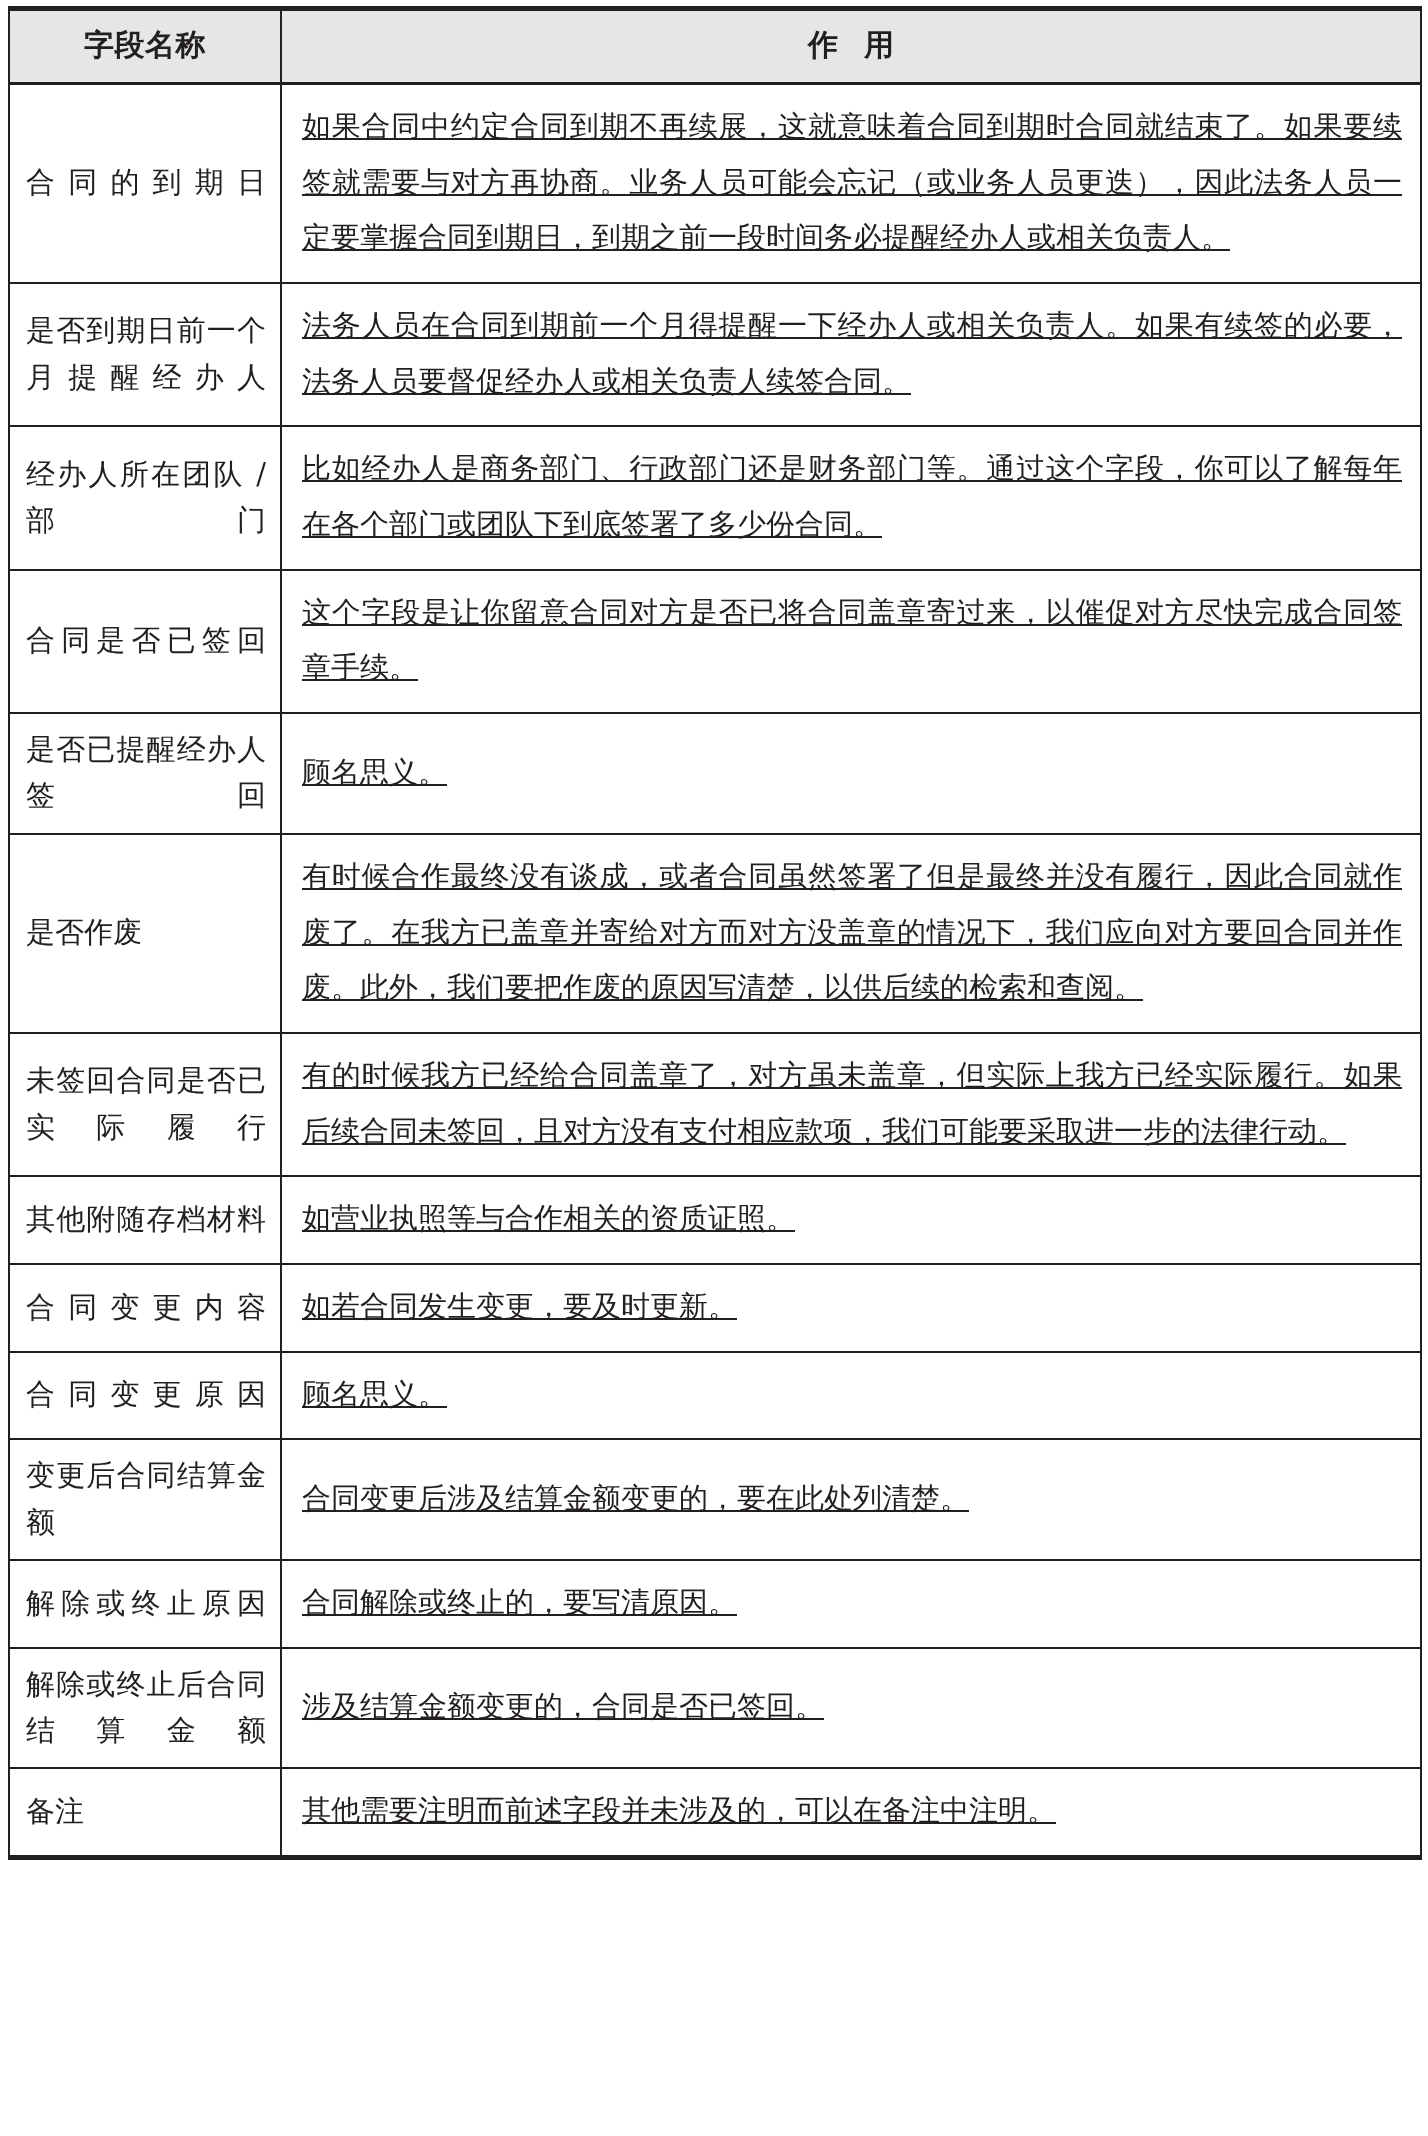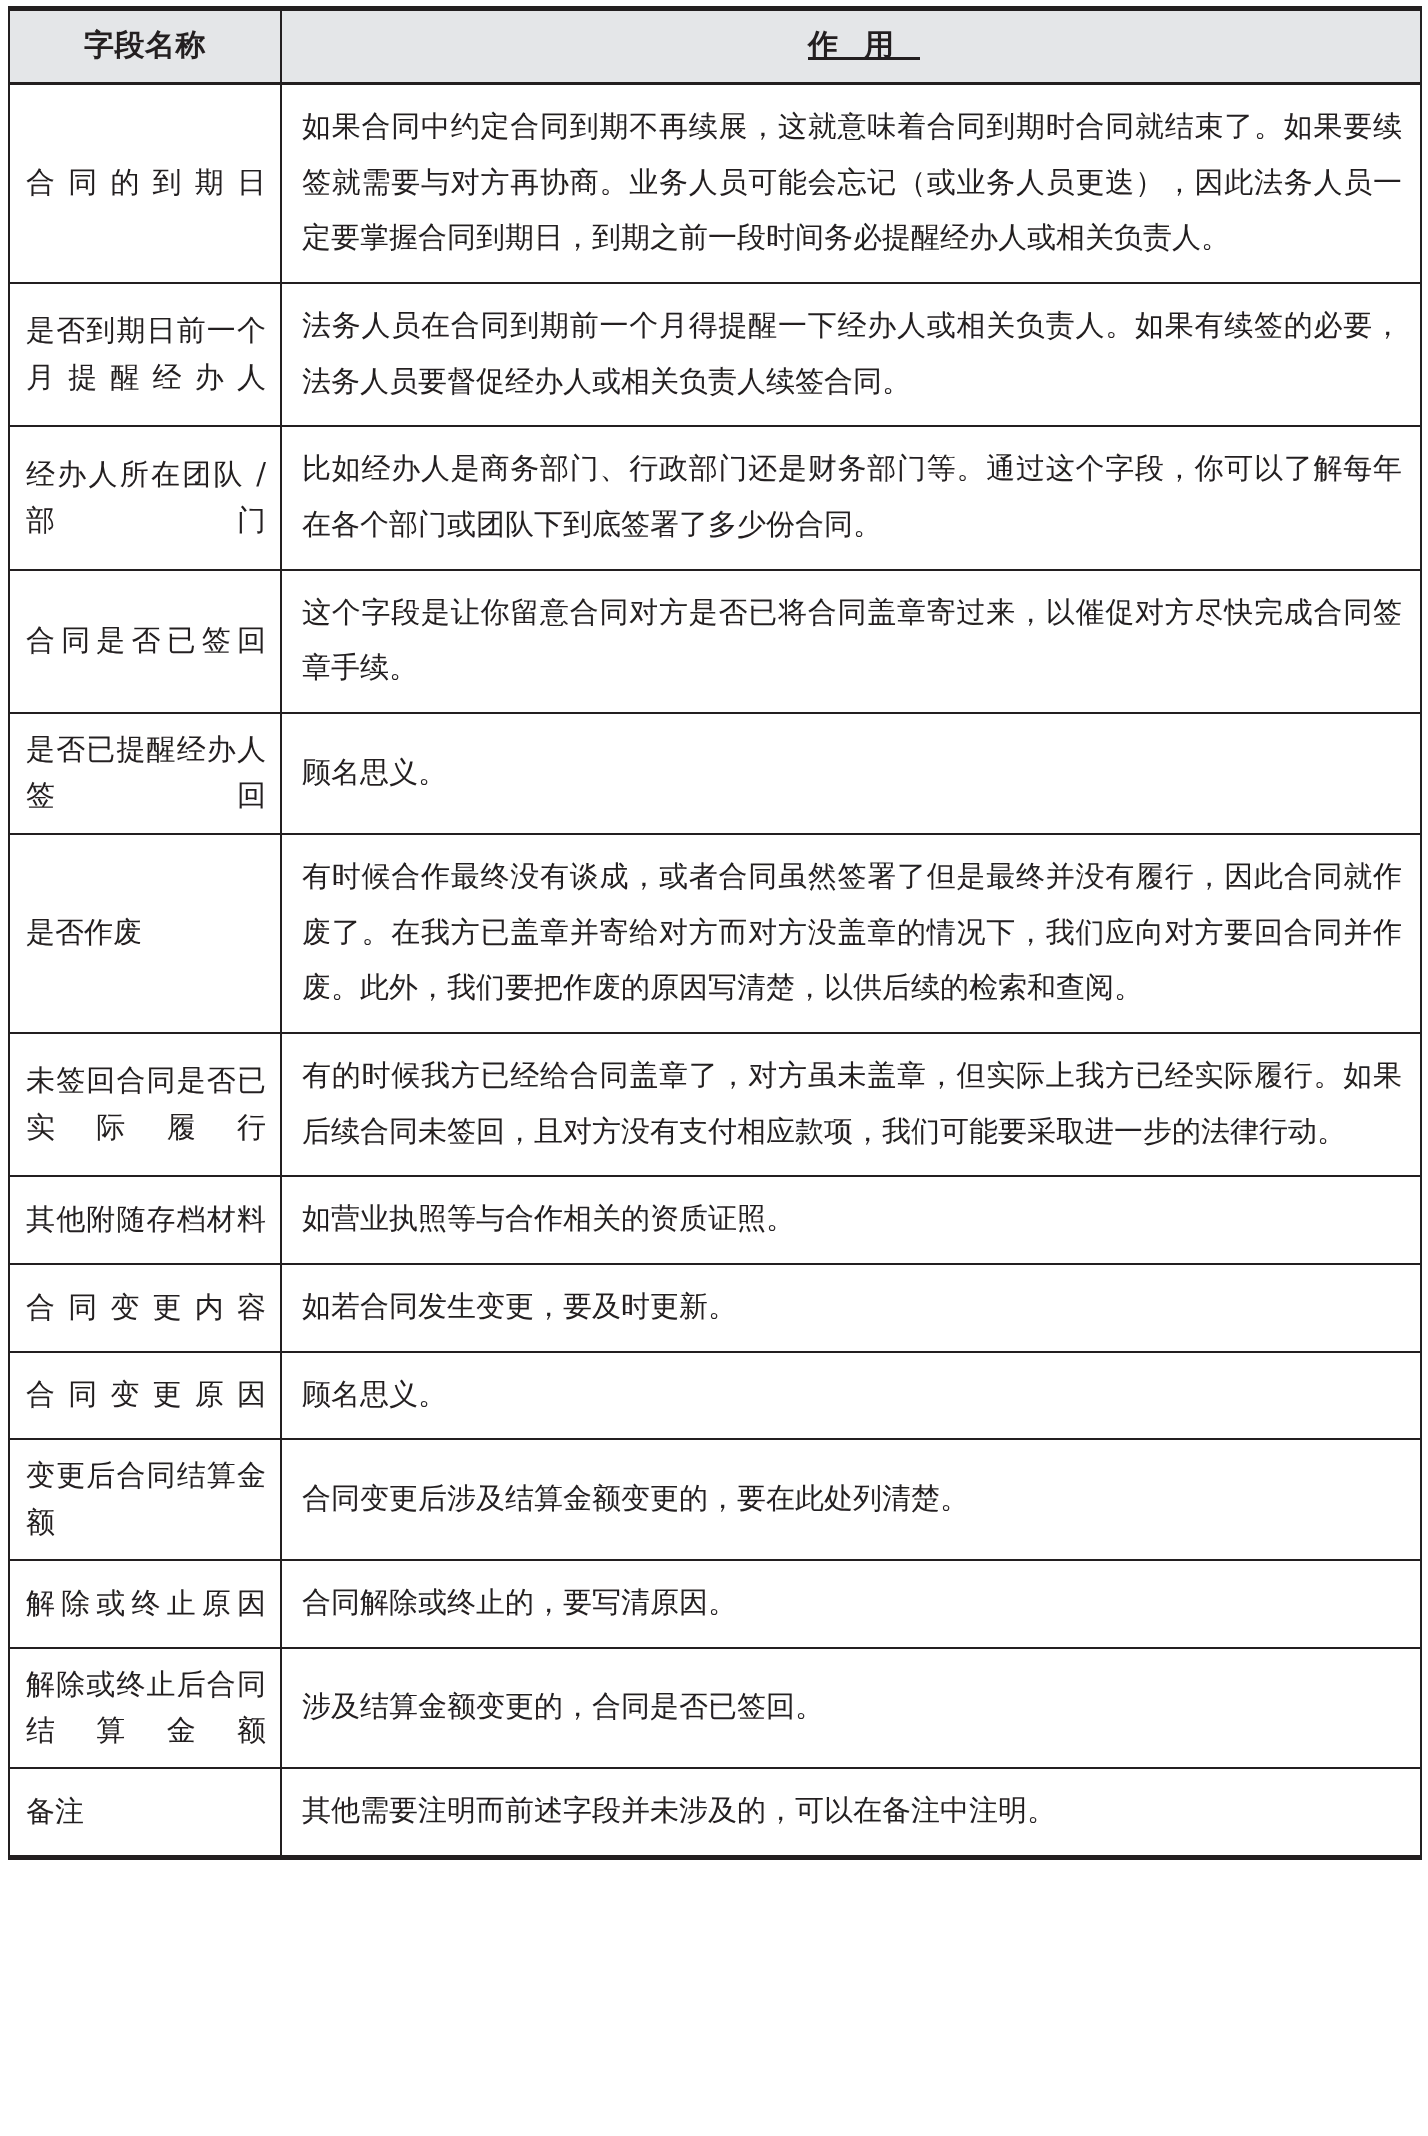--- a/index.html
+++ b/index.html
@@ -43,21 +43,20 @@
     text-align: center;
     vertical-align: middle;
     font-family: "DejaVu Sans", "Liberation Sans", sans-serif;
     color: #231f20;
     letter-spacing: 0.5px;
   }
   thead tr.header-row th:last-child {
     border-right: none;
     letter-spacing: 26px;
     text-indent: 26px;
-    text-decoration: underline;
   }
 
   tbody td {
     border-top: 2px solid #231f20;
     border-right: 2px solid #231f20;
     vertical-align: middle;
     color: #231f20;
   }
   tbody td:last-child { border-right: none; }
   tbody tr:first-child td { border-top: none; }
@@ -77,20 +76,21 @@
     text-align: left;
   }
 
   td.field-desc {
     font-size: 29px;
     line-height: 1.92;
     padding: 14px 18px 16px 20px;
     text-align: justify;
     text-justify: inter-ideograph;
     letter-spacing: 0;
+    text-decoration: underline;
   }
 </style>
 </head>
 <body>
 
 <div class="table-wrap">
   <table class="field-table">
     <colgroup>
       <col class="c1">
       <col class="c2">

